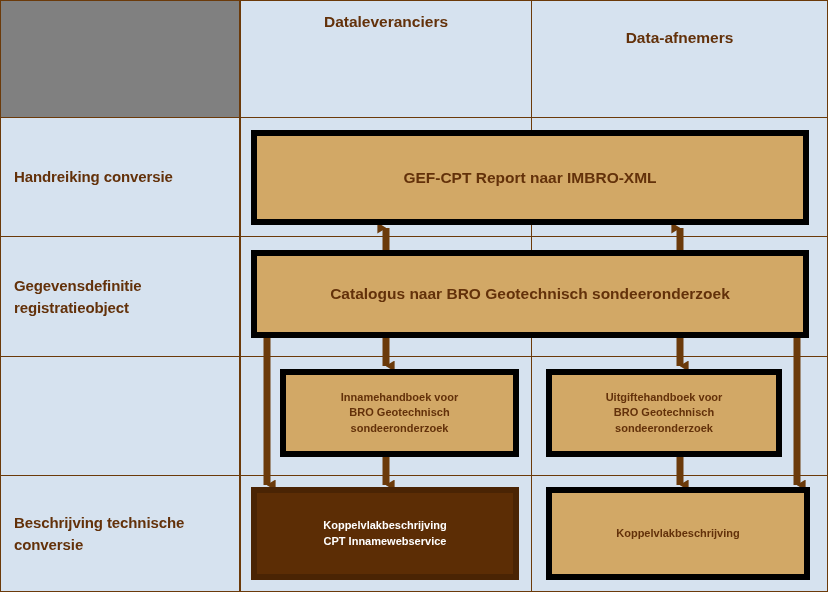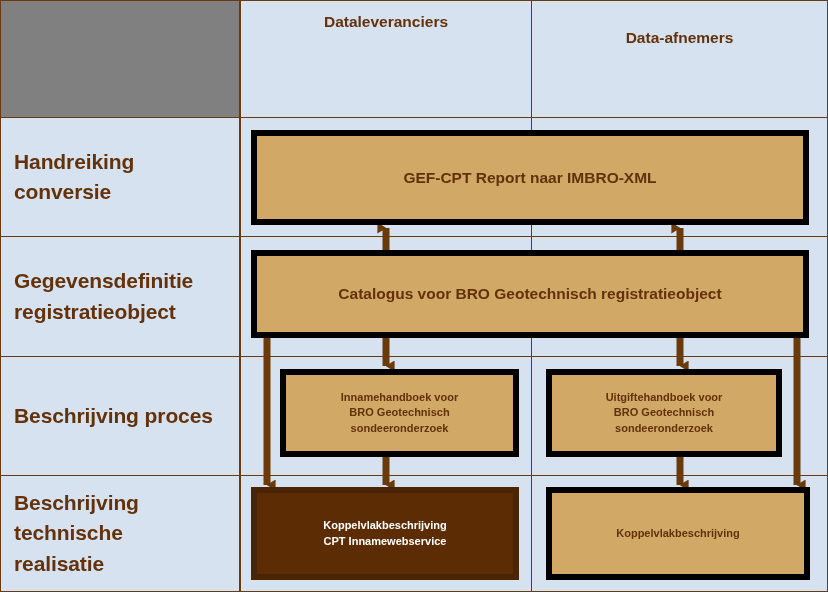--- a/index.html
+++ b/index.html
@@ -30,21 +30,21 @@
   }
   .rowlabel {
     position: absolute;
     box-sizing: border-box;
     display: flex;
     align-items: center;
     padding-left: 14px;
     padding-right: 14px;
     color: #63310a;
     font-weight: bold;
-    font-size: 21px;
+    font-size: 15px;
     line-height: 1.45;
     letter-spacing: -0.1px;
   }
   .colheader {
     position: absolute;
     box-sizing: border-box;
     display: flex;
     align-items: flex-start;
     justify-content: center;
     padding-top: 13px;
@@ -122,28 +122,25 @@
     <span>Handreiking conversie</span>
   </div>
 
   <div class="rowlabel" style="left:0px; top:236px; width:240px; height:121px;">
     <span>
       <span>Gegevensdefinitie</span><br>
       <span>registratieobject</span>
     </span>
   </div>
 
-  <div class="rowlabel" style="left:0px; top:356px; width:240px; height:120px;">
-    <span>Beschrijving proces</span>
-  </div>
 
   <div class="rowlabel" style="left:0px; top:475px; width:240px; height:117px;">
     <span>
       <span>Beschrijving technische</span><br>
-      <span>realisatie</span>
+      <span>conversie</span>
     </span>
   </div>
 
   <svg id="arrows" viewBox="0 0 828 592" width="828" height="592">
     <defs>
       <marker id="arrowhead-down" markerWidth="11" markerHeight="9" refX="5.5" refY="8.6" orient="auto" markerUnits="userSpaceOnUse">
         <polygon points="0,0 11,0 5.5,9" fill="#6b3a0a"></polygon>
       </marker>
       <marker id="arrowhead-up" markerWidth="11" markerHeight="9" refX="5.5" refY="8.6" orient="auto" markerUnits="userSpaceOnUse">
         <polygon points="0,0 11,0 5.5,9" fill="#6b3a0a"></polygon>
@@ -181,21 +178,21 @@
     <g>
       <line x1="680" y1="457" x2="680" y2="485" stroke="#6b3a0a" stroke-width="7" marker-end="url(#arrowhead-down)"></line>
     </g>
   </svg>
 
   <div class="box tan big" style="left:251px; top:130px; width:558px; height:95px;">
     <span>GEF-CPT Report naar IMBRO-XML</span>
   </div>
 
   <div class="box tan big" style="left:251px; top:250px; width:558px; height:88px;">
-    <span>Catalogus voor BRO Geotechnisch registratieobject</span>
+    <span>Catalogus naar BRO Geotechnisch sondeeronderzoek</span>
   </div>
 
   <div class="box tan small" style="left:280px; top:369px; width:239px; height:88px;">
     <span>
       <span>Innamehandboek voor</span><br>
       <span>BRO Geotechnisch</span><br>
       <span>sondeeronderzoek</span>
     </span>
   </div>
 

